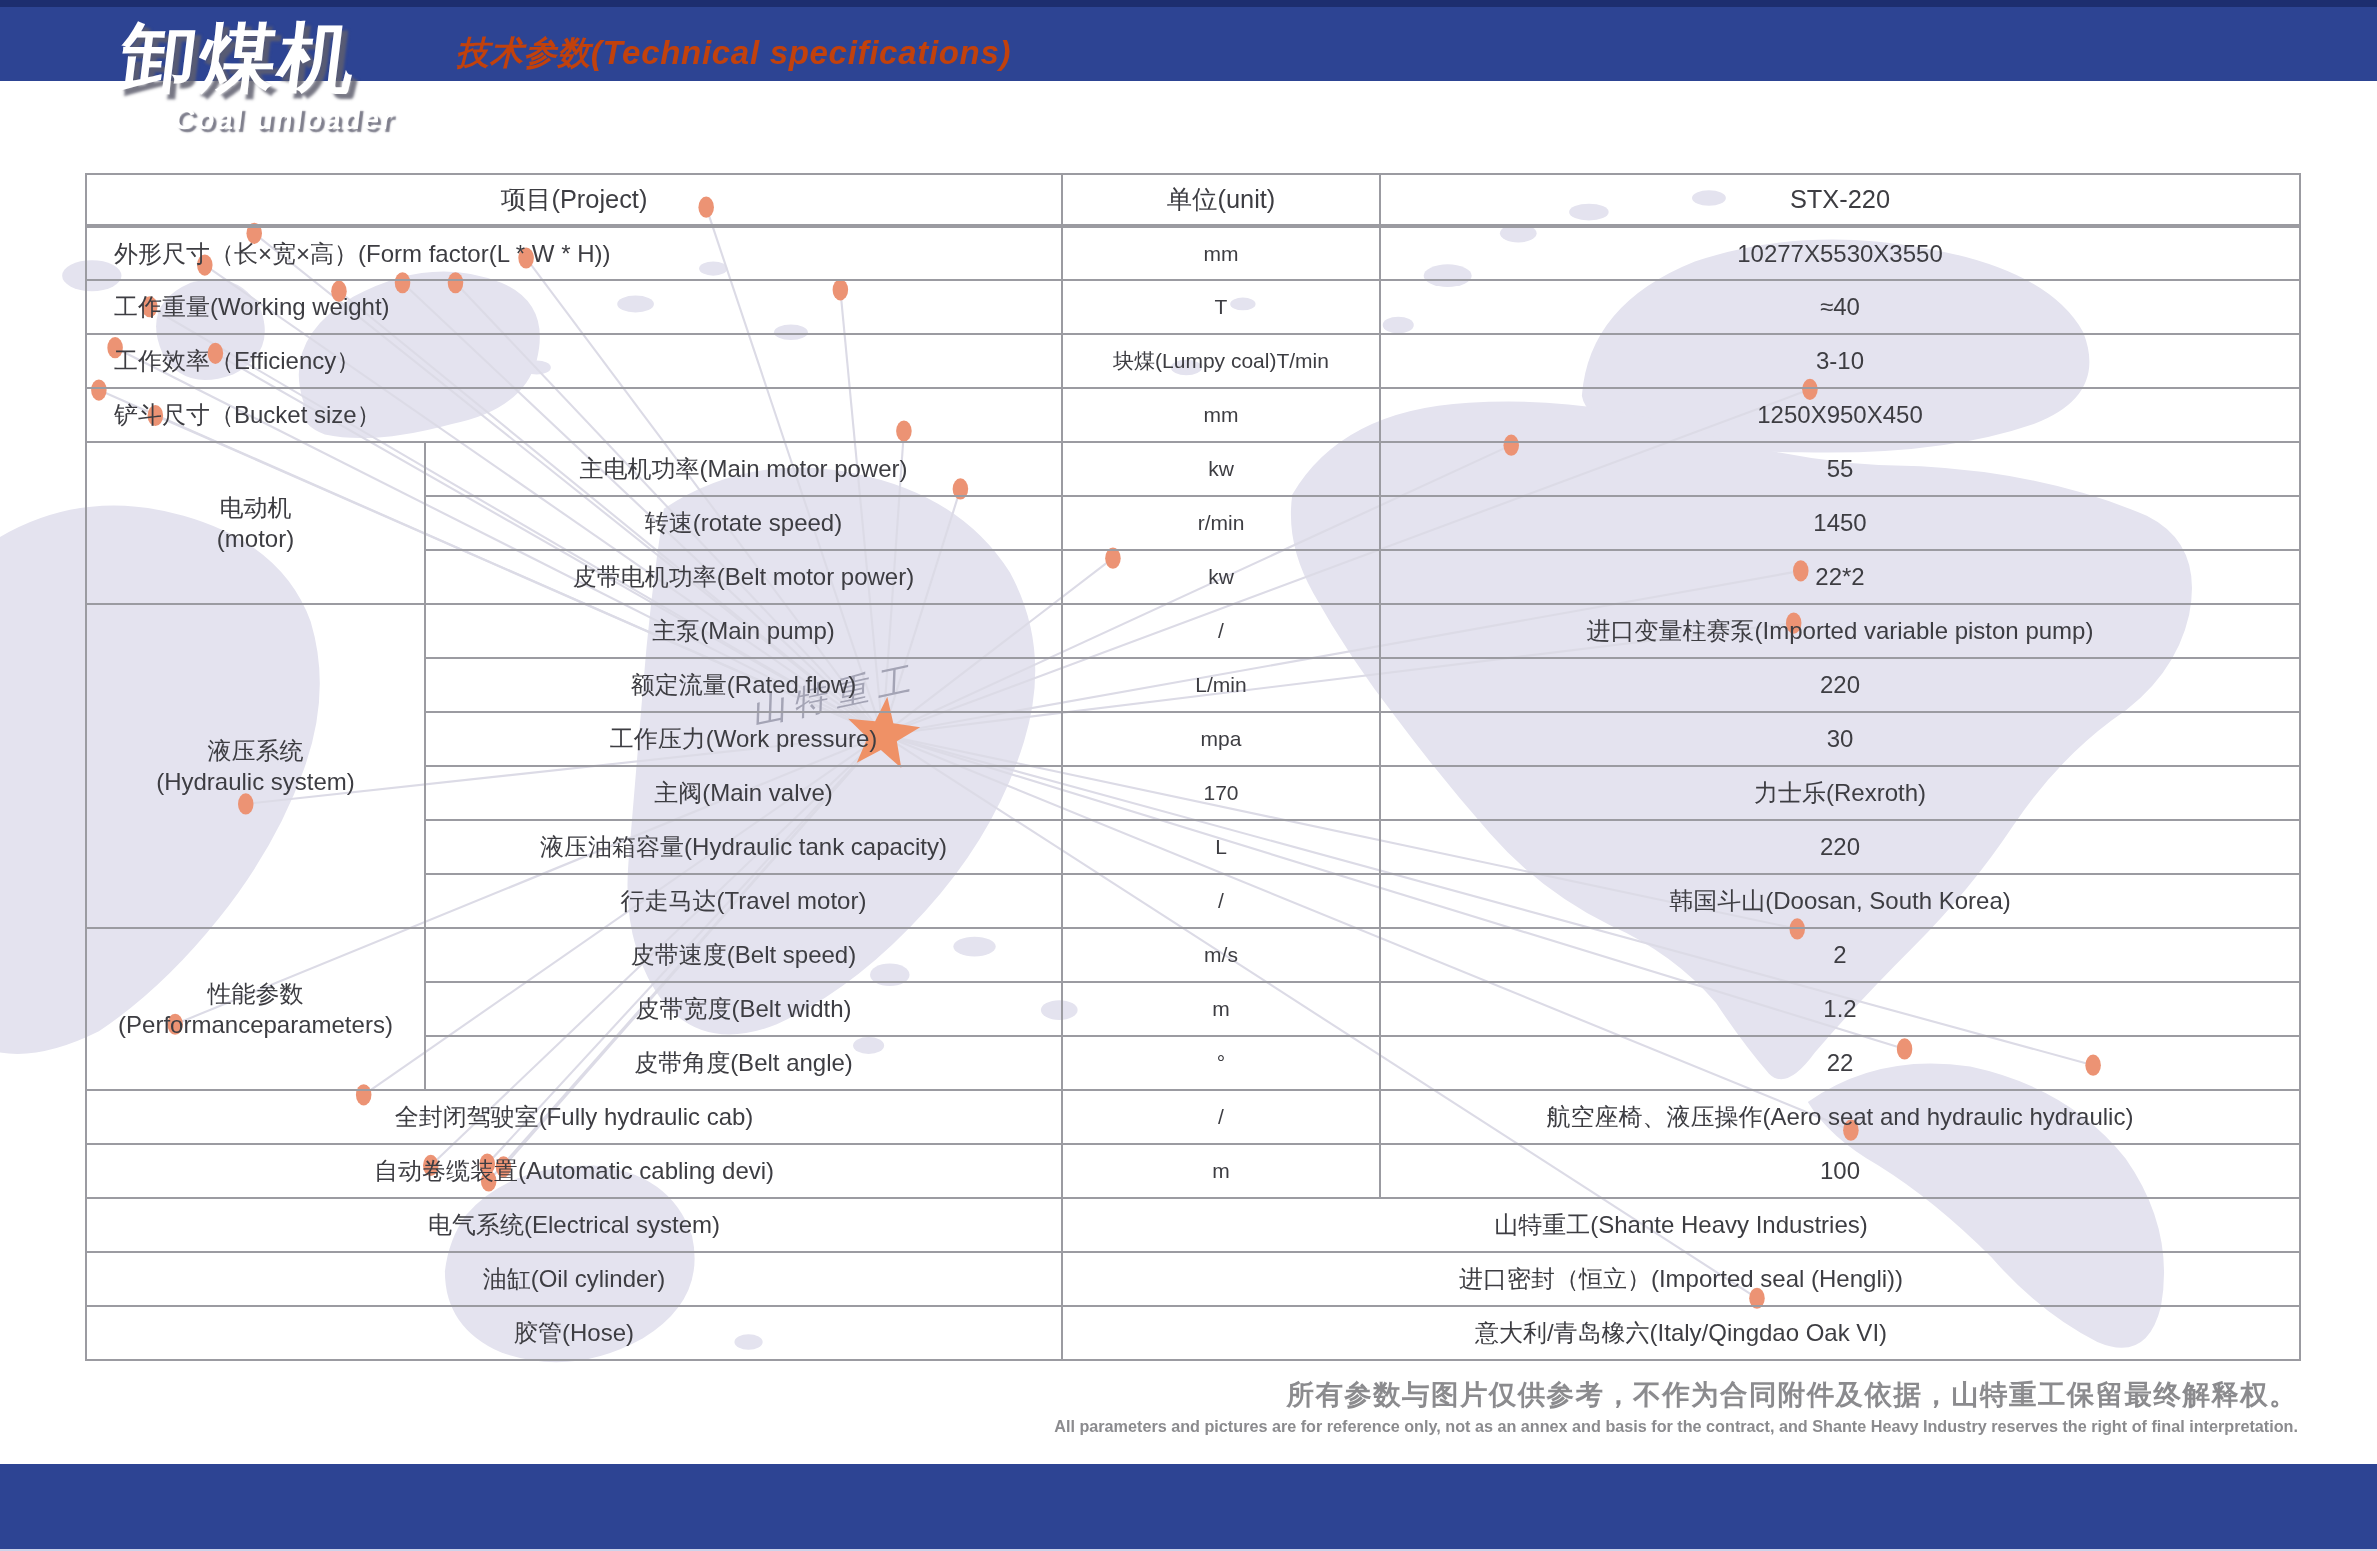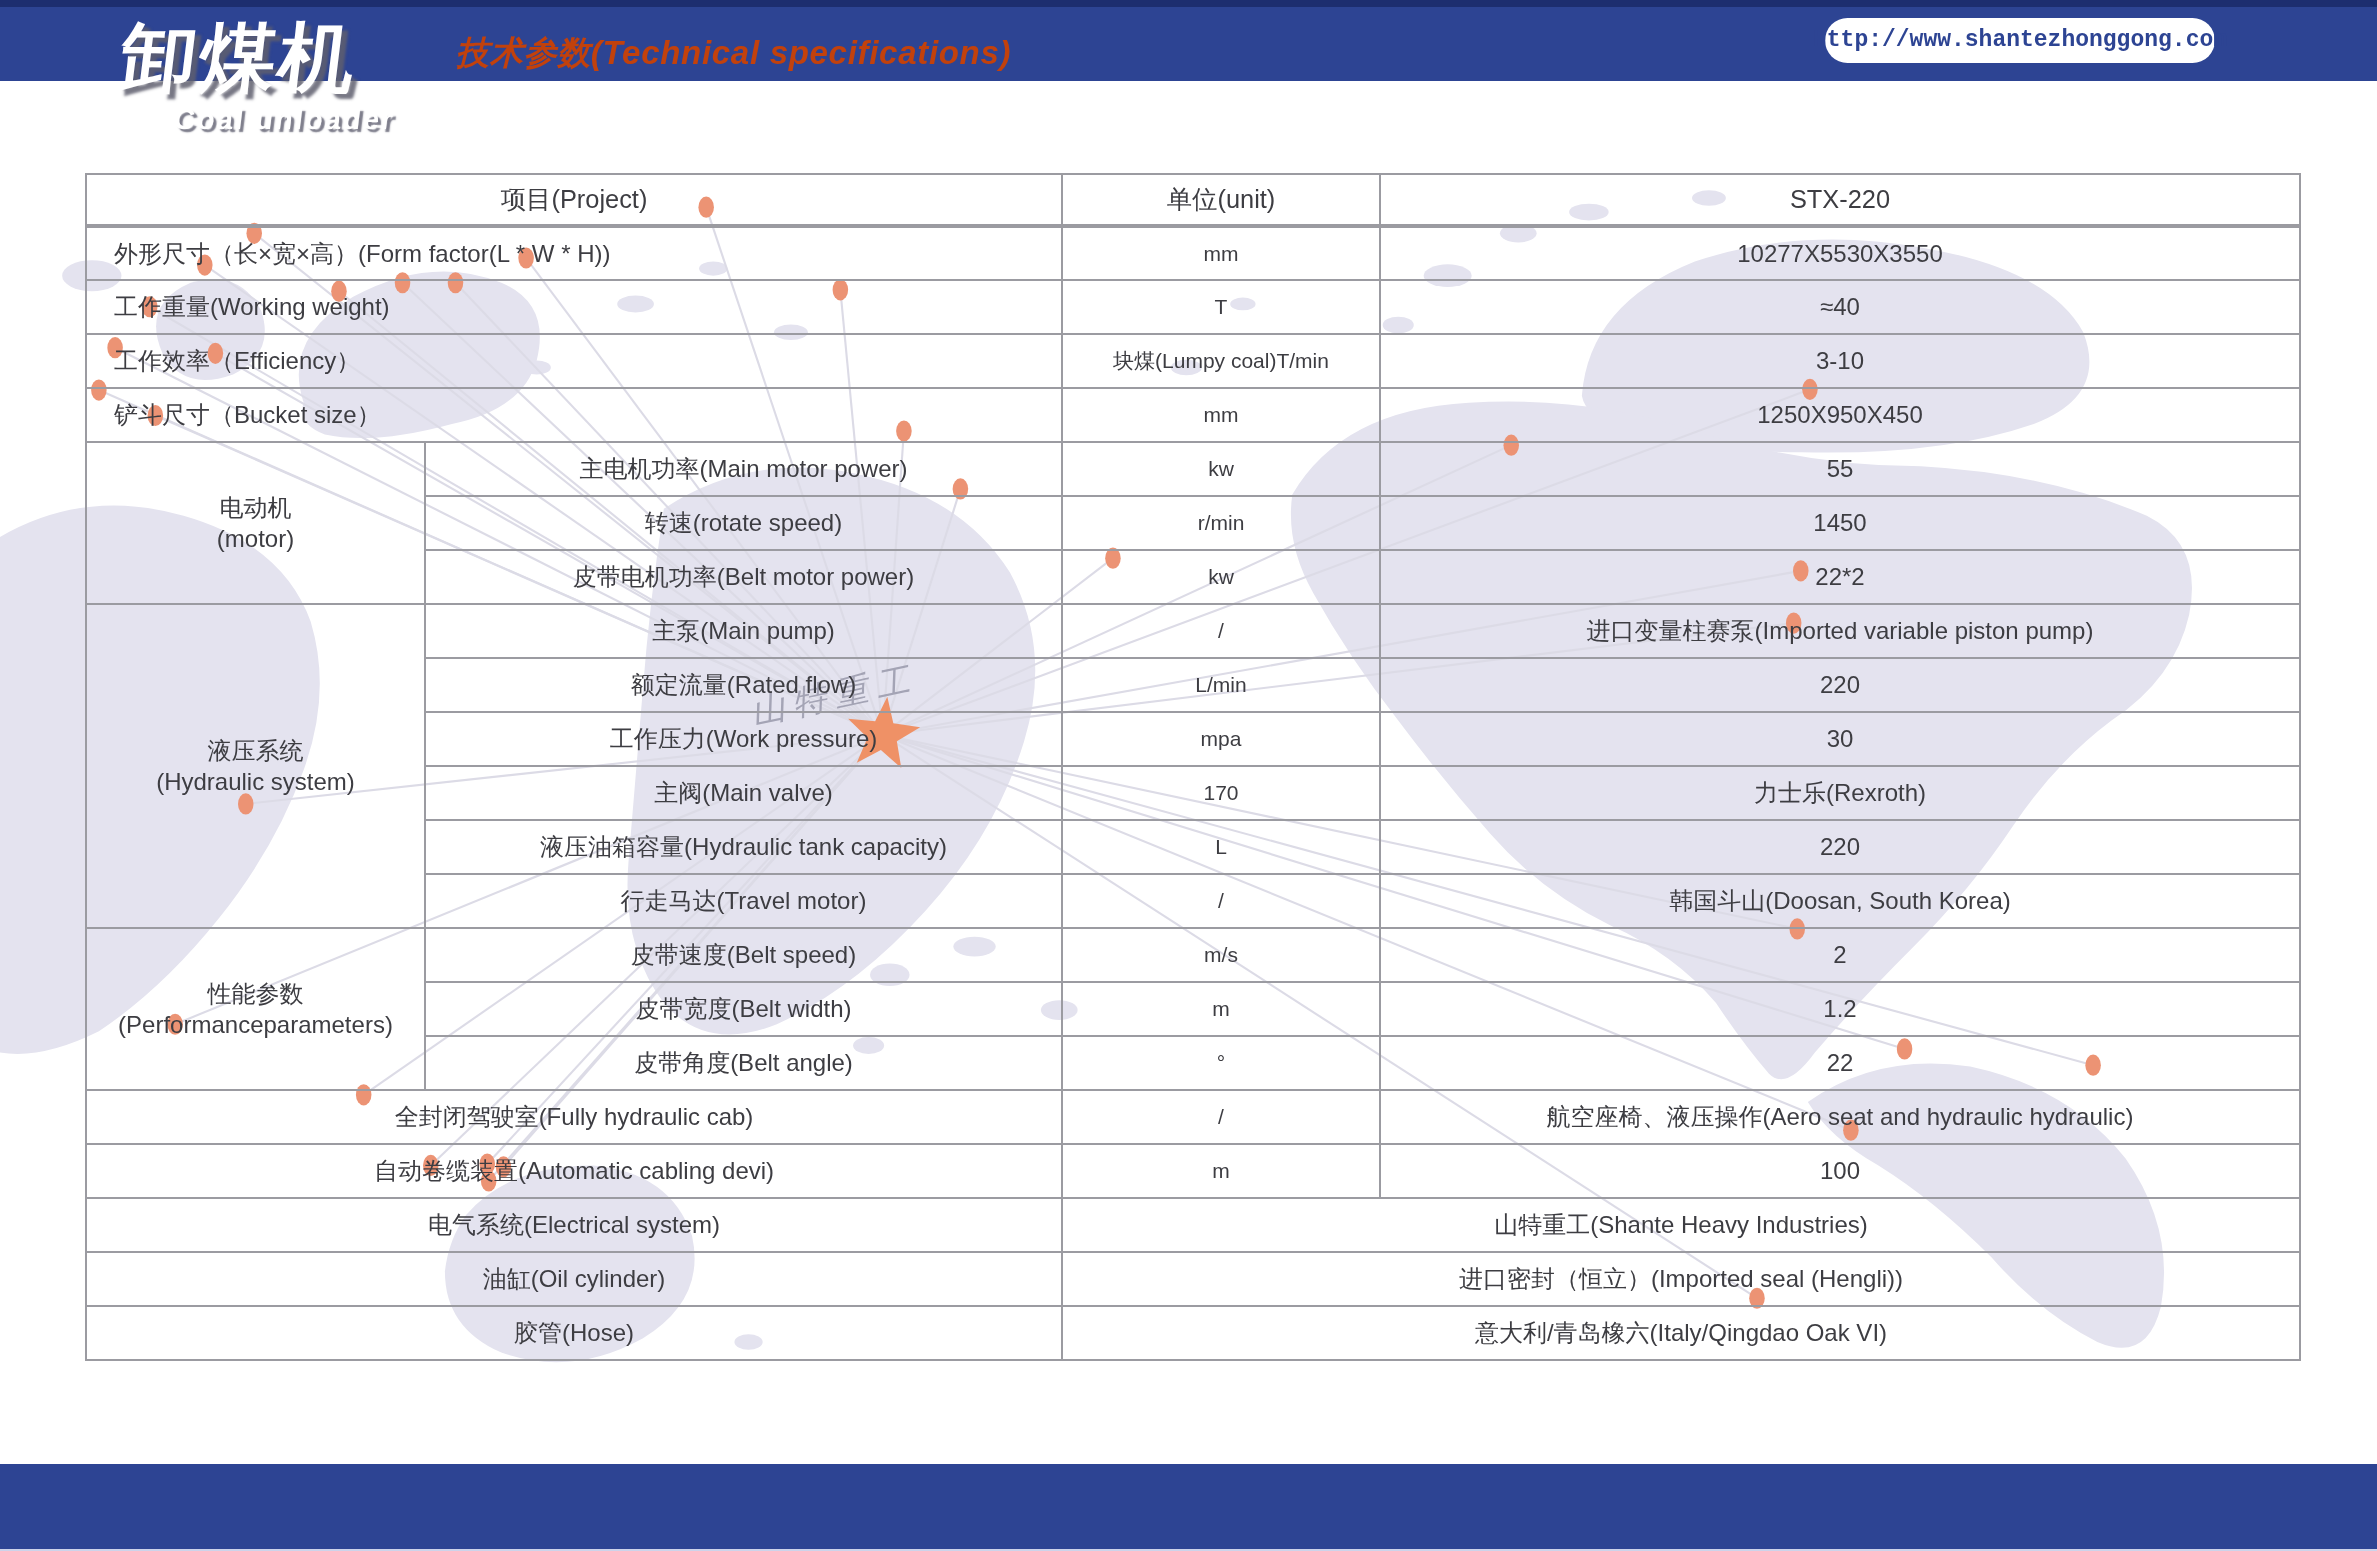--- a/index.html
+++ b/index.html
@@ -175,21 +175,20 @@
       </g>
     <text class="wm-text" x="1062" y="1005" transform="rotate(-12 1160 990)">山特重工</text>
   </svg>
 
   <div class="topbar">
     <div class="topbar-darkedge"></div>
   </div>
   <div class="logo-cn">卸煤机</div>
   <div class="logo-en">Coal unloader</div>
   <div class="main-title">技术参数(Technical specifications)</div>
-  <div class="url-pill">Http://www.shantezhonggong.com</div>
 
   <table class="spec-table">
     <colgroup>
       <col style="width:339px">
         <col style="width:637px">
         <col style="width:318px">
         <col style="width:920px">
     </colgroup>
     <thead>
       <tr>
@@ -309,19 +308,23 @@
         <td colspan="2">油缸(Oil cylinder)</td>
         <td colspan="2" class="c-val">进口密封（恒立）(Imported seal (Hengli))</td>
       </tr>
       <tr>
         <td colspan="2">胶管(Hose)</td>
         <td colspan="2" class="c-val">意大利/青岛橡六(Italy/Qingdao Oak VI)</td>
       </tr>
     </tbody>
   </table>
 
+  <div class="disclaimer">
+    <div class="cn">所有参数与图片仅供参考，不作为合同附件及依据，山特重工保留最终解释权。</div>
+    <div class="en">All parameters and pictures are for reference only, not as an annex and basis for the contract, and Shante Heavy Industry reserves the right of final interpretation.</div>
+  </div>
 
   <div class="footer">
     <div class="footer-lightedge"></div>
   </div>
 
 </div>
 
 
 </body></html>

